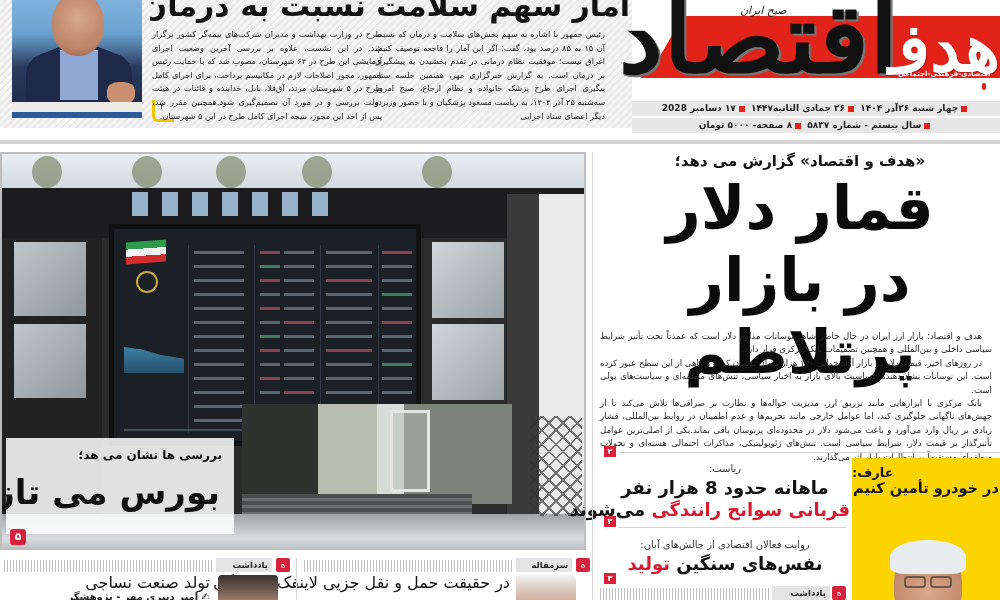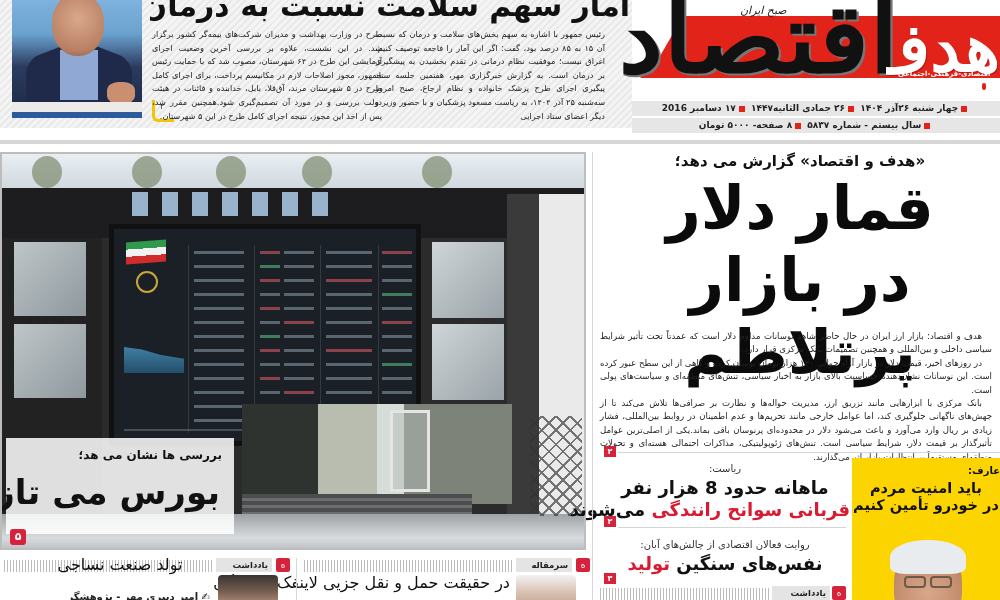--- a/index.html
+++ b/index.html
@@ -152,21 +152,21 @@
     font-size: 8px; font-weight: bold; text-align: center; line-height: 11px; }
   .hr { position: absolute; height: 1px; background: #d5d5d5; }
 
   
   .sec-kicker { position: absolute; text-align: center; font-size: 10px; color: #333; }
   .sec-title { position: absolute; text-align: center; font-size: 18px; font-weight: bold; color: #111; line-height: 22px; white-space: nowrap; }
   .red { color: #d81b31; }
 
   
   .yellow-box { position: absolute; left: 852px; top: 458px; width: 148px; height: 142px; background: #fcd400; overflow: hidden; }
-  .yb-kicker { position: absolute; left: 0; top: 7px; width: 100%; text-align: right; font-size: 10px; font-weight: bold; }
+  .yb-kicker { position: absolute; left: 0; top: 7px; width: 100%; text-align: left; font-size: 13px; font-weight: bold; }
   .yb-title { position: absolute; left: 0; top: 22px; width: 100%; text-align: center; font-size: 14.5px; font-weight: bold; line-height: 17px; }
   .yb-face { position: absolute; left: 42px; top: 88px; width: 68px; height: 78px; border-radius: 46% 46% 40% 40%;
     background: radial-gradient(circle at 50% 60%, #d9a78a 0%, #c48d70 55%, #9a6a55 100%); }
   .yb-hair { position: absolute; left: 38px; top: 82px; width: 76px; height: 34px; border-radius: 50% 50% 20% 20%; background: #e9ecee; }
   .yb-glass { position: absolute; top: 118px; width: 22px; height: 12px; border: 2px solid #6b5a4a; border-radius: 4px; }
 
   
   .bottom-header { position: absolute; height: 14px; }
   .bh-lines { position: absolute; left: 0; top: 2px; height: 12px;
     background: repeating-linear-gradient(90deg, #bdbdbd 0 1px, transparent 1px 3px); }
@@ -201,21 +201,21 @@
   <div class="mh-red"></div>
   <div class="mh-black">اقتصاد</div>
   <div class="mh-white">هدف و</div>
   <div class="mh-sub">صبح ایران</div>
   <div class="mh-tag">اقتصادی-فرهنگی-اجتماعی</div>
   <div class="mh-dot"></div>
 </div>
 <div class="dateline d1">
   <span class="sq"></span><span>چهار شنبه ۲۶آذر ۱۴۰۴</span>
   <span class="sq"></span><span>۲۶ جمادی الثانیه۱۴۴۷</span>
-  <span class="sq"></span><span>۱۷ دسامبر 2016</span>
+  <span class="sq"></span><span>۱۷ دسامبر 2028</span>
 </div>
 <div class="dateline d2">
   <span class="sq"></span><span>سال بیستم - شماره ۵۸۳۷</span>
   <span class="sq"></span><span>۸ صفحه- ۵۰۰۰ تومان</span>
 </div>
 
 <div class="top-rule"></div>
 
 <div class="main-photo">
   <div class="mp-sky"></div>
@@ -384,21 +384,20 @@
 
 <div class="bottom-header" style="left:600px;top:586px;width:248px">
   <div class="bh-lines" style="width:170px"></div>
   <div class="bh-label" style="left:172px;width:58px">یادداشت</div>
   <div class="bh-icon" style="left:232px">ه</div>
 </div>
 
 <div class="yellow-box">
   <div class="yb-kicker">عارف:</div>
   <div class="yb-title">
-    <div>باید امنیت مردم</div>
     <div>در خودرو تأمین کنیم</div>
   </div>
   <div class="yb-face"></div>
   <div class="yb-hair"></div>
   <div class="yb-glass" style="left:52px"></div>
   <div class="yb-glass" style="left:78px"></div>
 </div>
 
 <div class="vdiv" style="left:592px;top:152px;height:448px"></div>
 
@@ -411,14 +410,14 @@
 <div class="b-title" style="left:300px;top:573px;width:210px">در حقیقت حمل و نقل جزیی لاینفک از زندگی</div>
 
 <div class="vdiv" style="left:296px;top:558px;height:42px"></div>
 
 <div class="bottom-header" style="left:4px;top:558px;width:286px">
   <div class="bh-lines" style="width:210px"></div>
   <div class="bh-label" style="left:212px;width:56px">یادداشت</div>
   <div class="bh-icon" style="left:272px">ه</div>
 </div>
 <div class="col-photo" style="left:218px;top:575px;width:60px;height:30px;background:linear-gradient(180deg,#3a332f,#6e5a4f 50%,#b58e78)"></div>
-<div class="b-title" style="left:30px;top:555px;width:180px;text-align:center">تولد صنعت نساجی</div>
+<div class="b-title" style="left:30px;top:573px;width:180px;text-align:right">تولد صنعت نساجی</div>
 <div class="b-author" style="left:80px;top:591px;width:130px;text-align:right">✍ امیر دبیری مهر - پژوهشگر</div>
 
 </body></html>

